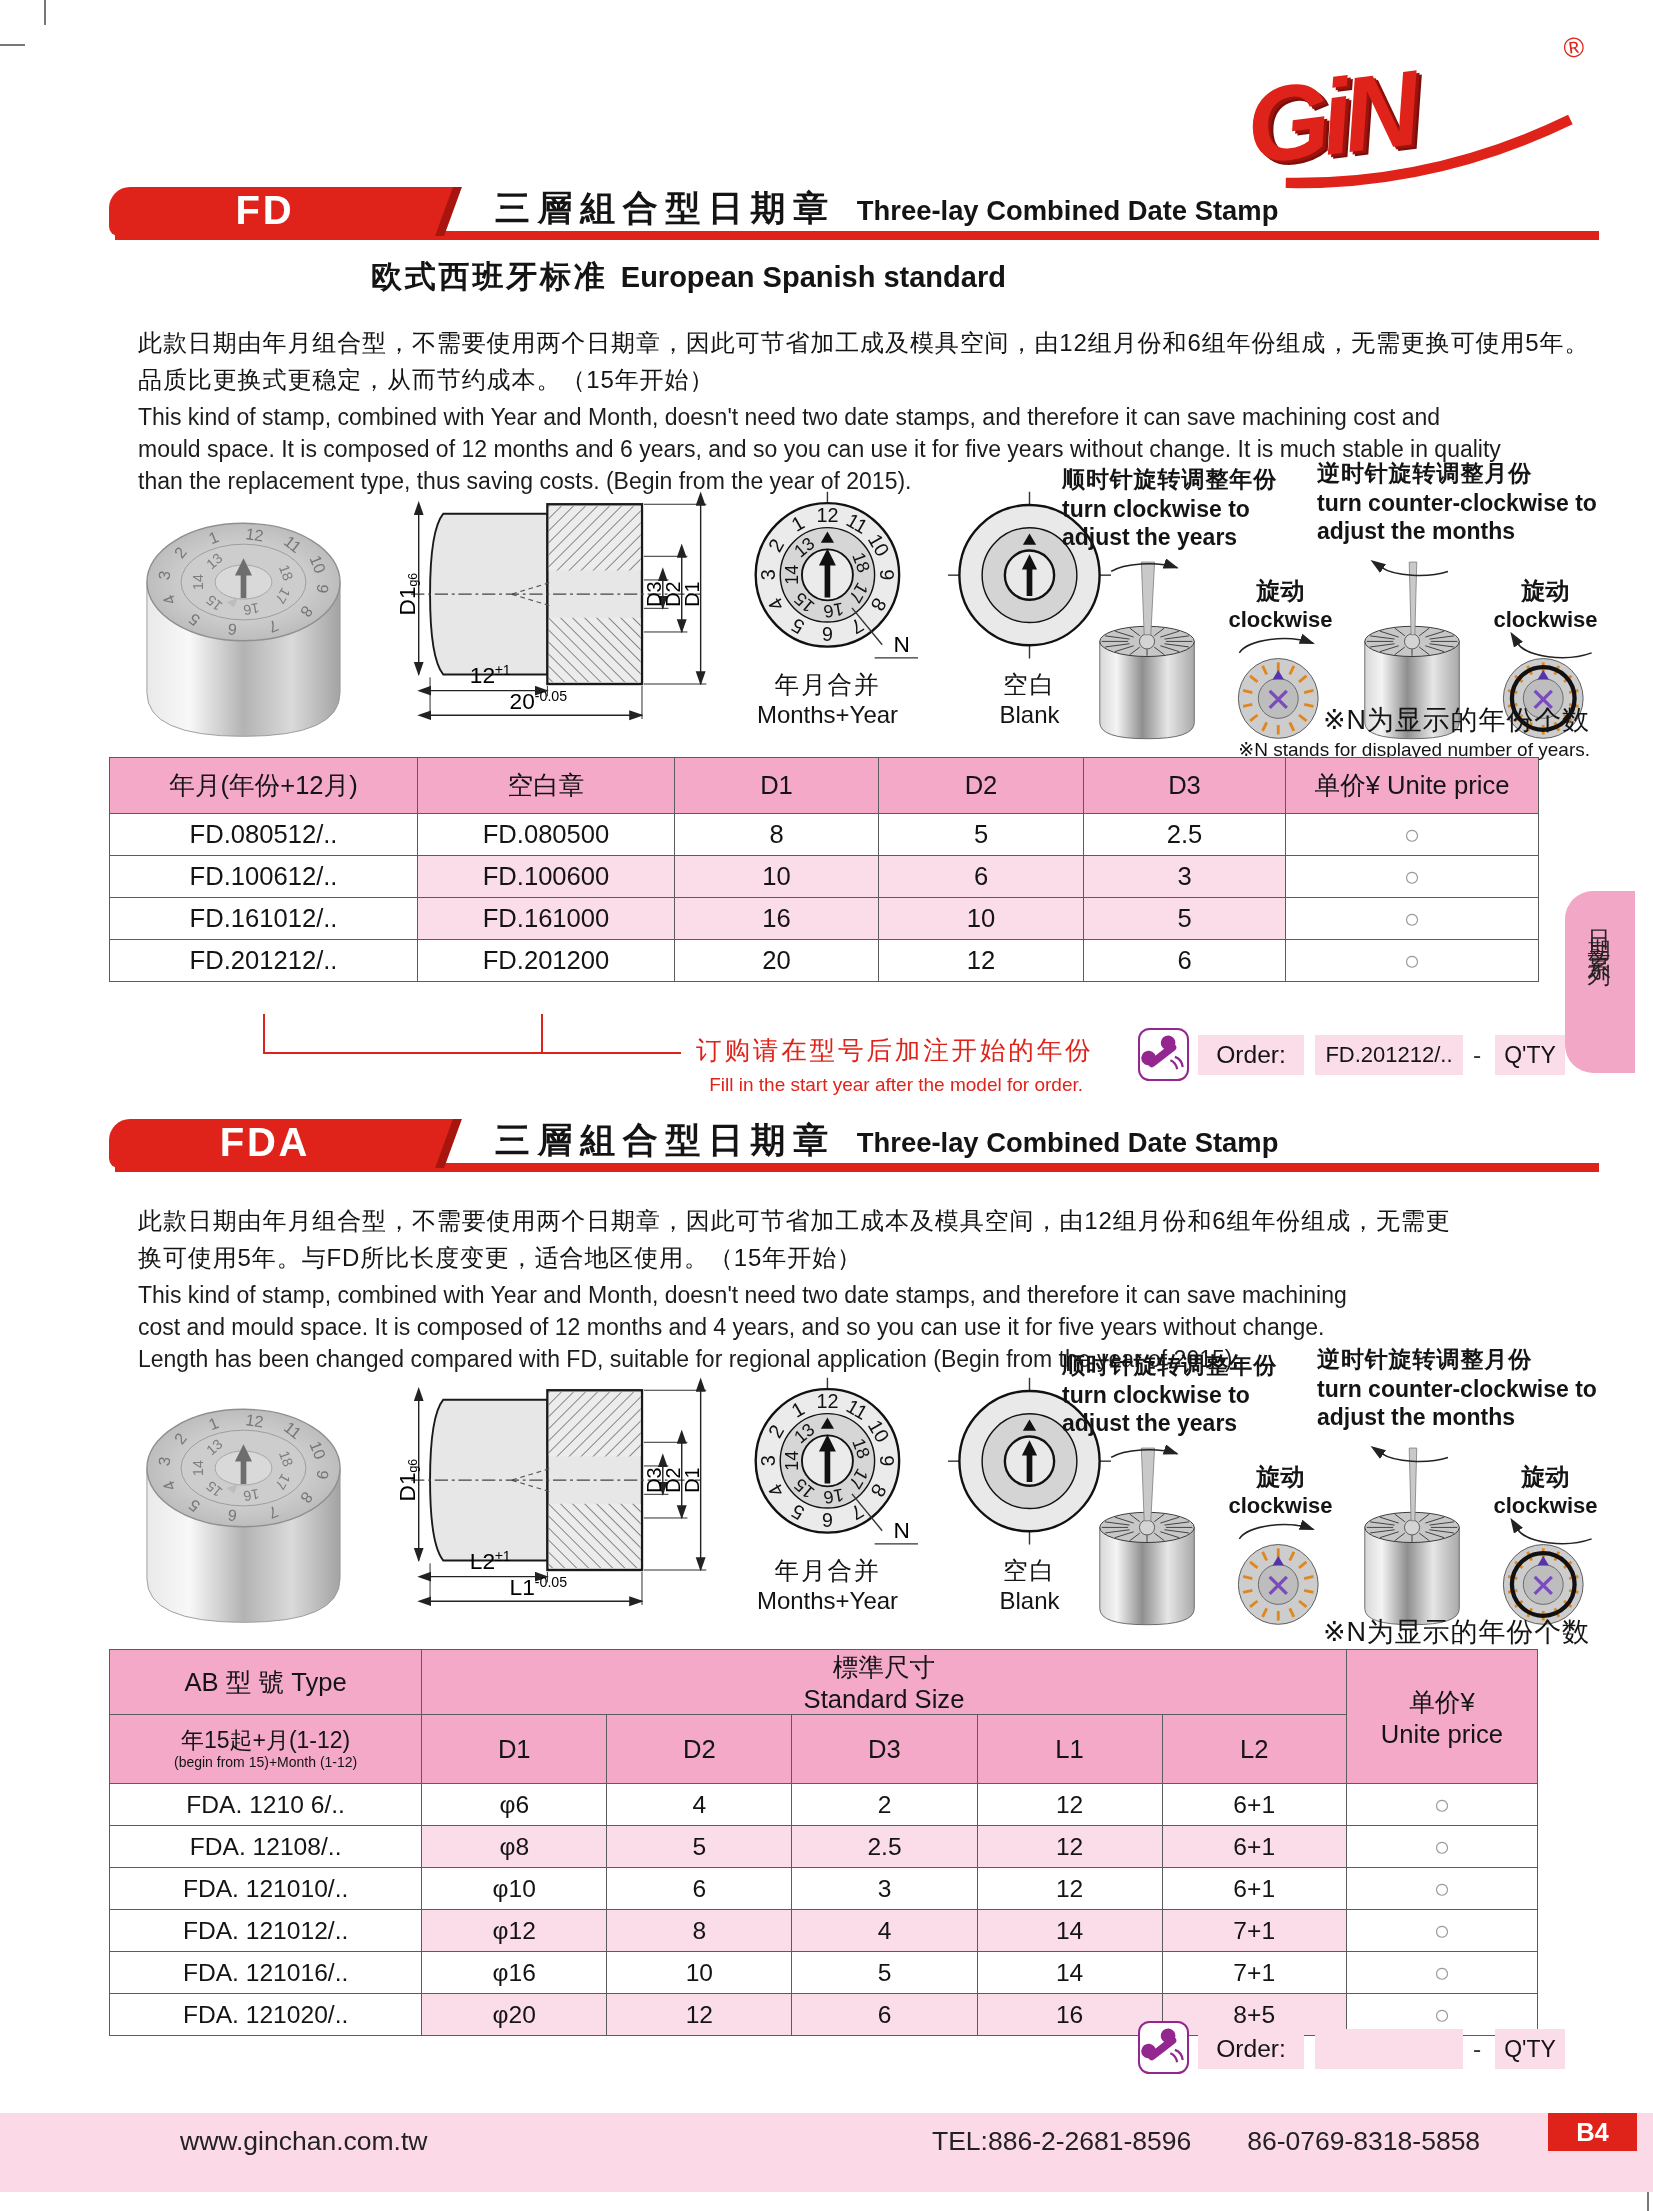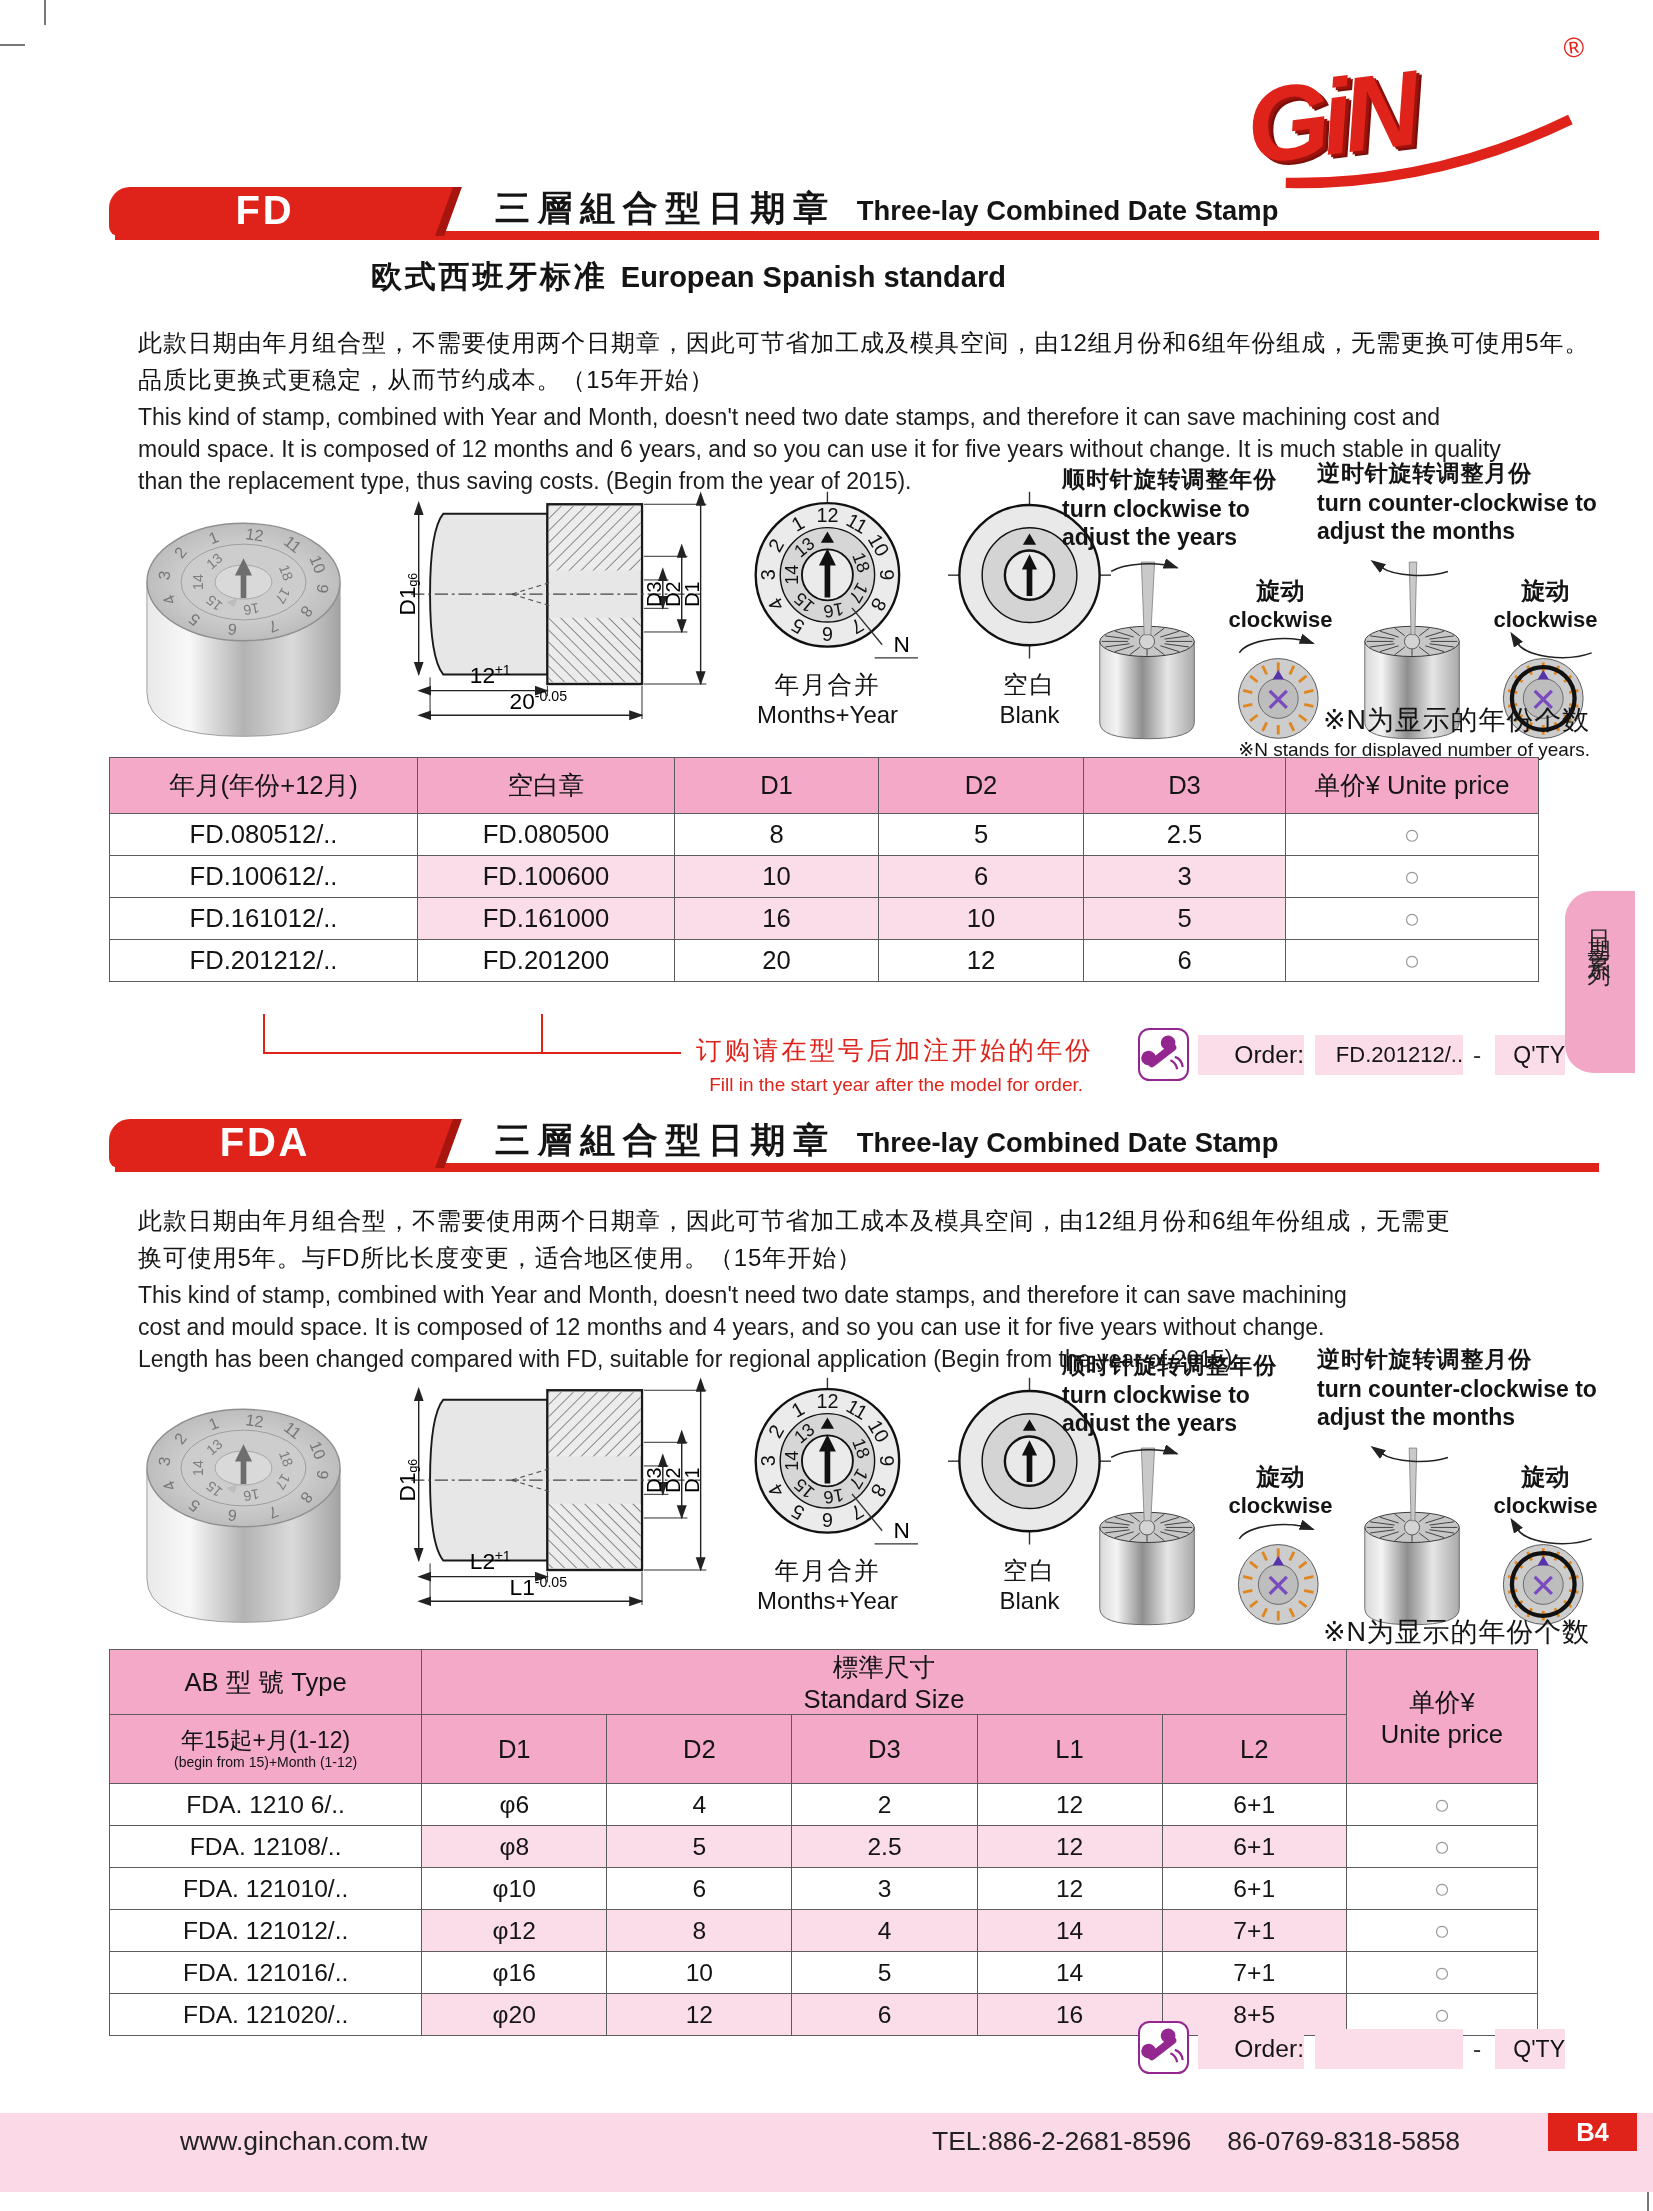--- a/index.html
+++ b/index.html
@@ -64,35 +64,35 @@
 .t2 .sub-en{font-size:14px;line-height:17px}
 
 
 .conn{position:absolute;background:var(--red)}
 .order-note .cn{font-size:25.6px;color:var(--red);letter-spacing:2.8px}
 .order-note .en{font-size:19px;color:var(--red);margin-top:5.7px;margin-left:13.2px}
 
 
 .phone-box{position:absolute;width:51px;height:53px;border:2.8px solid var(--purple);border-radius:11.4px;background:#fff}
 .pinkbox{position:absolute;height:40px;background:var(--pinklight)}
-.pinkbox span{display:block;text-align:right;line-height:40px}
+.pinkbox span{display:block;text-align:center;line-height:40px}
 .order-lbl span{font-size:24.6px}
 .order-val span{font-size:22px}
 .order-qty span{font-size:23px}
 .dash{position:absolute;font-size:24.6px;color:#333}
 
 
 .side-tab{position:absolute;left:1565px;top:891px;width:70px;height:182px;background:#f3a7c6;border-radius:28px 0 0 28px}
 .side-tab div{writing-mode:vertical-rl;margin:21px auto 0;font-size:23px;letter-spacing:8.5px;color:#222}
 
 
 .footer{position:absolute;left:0;right:0;top:2113px;height:79px;background:var(--footerpink)}
 .footer .url{position:absolute;left:180px;top:13.2px;font-size:26.5px;color:#222}
 .footer .tel{position:absolute;left:932px;top:13.2px;font-size:26.5px;color:#222}
-.footer .tel span+span{margin-left:36px}
+.footer .tel span+span{margin-left:56px}
 .pageno{position:absolute;left:1548px;top:0;width:89px;height:38px;background:var(--red);color:#fff;
   font-size:25.6px;font-weight:700;text-align:center;line-height:38px}
 svg text{font-family:"Liberation Sans","DejaVu Sans",sans-serif}
 </style>
 </head>
 <body>
 
 <div class="page">
 
   <svg width="0" height="0" style="position:absolute">

